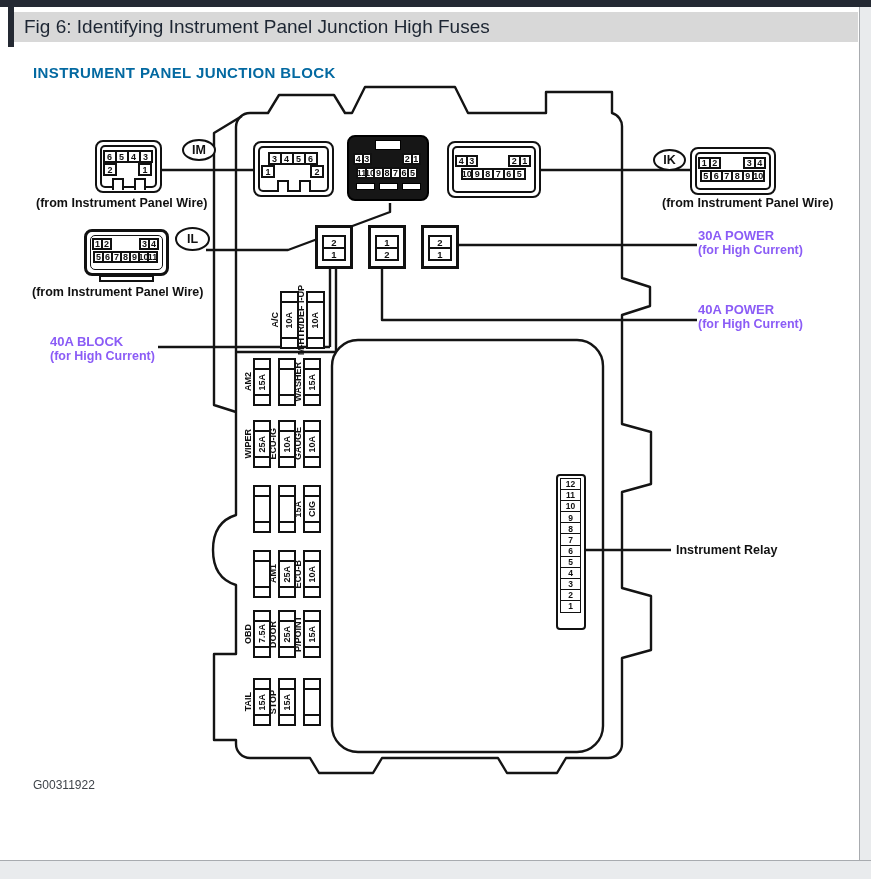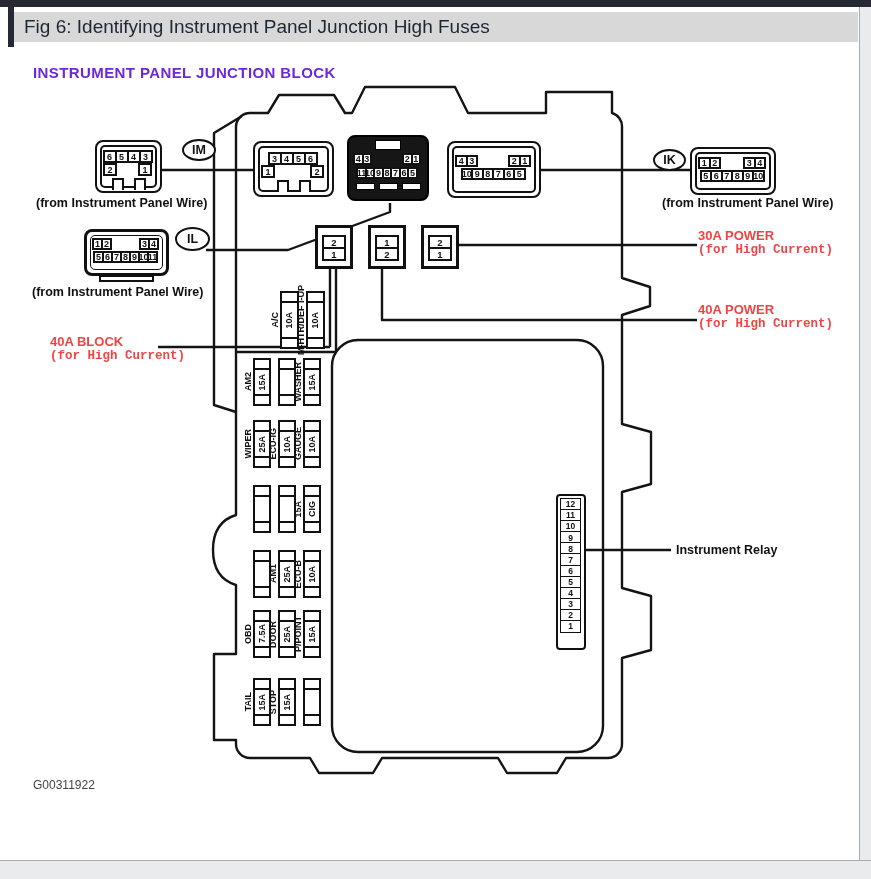--- a/index.html
+++ b/index.html
@@ -7,25 +7,25 @@
   .page{position:relative;width:871px;height:879px;background:#ffffff;overflow:hidden;}
   .abs{position:absolute;}
   
   .topbar{left:0;top:0;width:871px;height:7px;background:#242933;}
   .leftstrip{left:8px;top:7px;width:6px;height:40px;background:#242933;}
   .titlebar{left:14px;top:12px;width:844px;height:30px;background:#d8d8d8;display:flex;align-items:center;
             padding-left:10px;box-sizing:border-box;font-size:19px;color:#1d2633;}
   .rightmargin{left:859px;top:7px;width:12px;height:872px;background:#e9ebed;border-left:1px solid #a8abaf;}
   .bottommargin{left:0;top:860px;width:871px;height:19px;background:#e9ebed;border-top:1px solid #a8abaf;}
   
-  .heading{left:33px;top:64px;font-size:15px;font-weight:700;letter-spacing:.4px;color:#6d28d9;}
+  .heading{left:33px;top:64px;font-size:15px;font-weight:700;letter-spacing:.4px;color:#0369a1;}
   .caption{font-size:12.5px;font-weight:700;color:#111;white-space:nowrap;}
-  .biglabel{color:#ef4444;line-height:15px;white-space:nowrap;}
+  .biglabel{color:#8b5cf6;line-height:15px;white-space:nowrap;}
   .biglabel .t{font-size:13px;font-weight:700;}
-  .biglabel .s{font-size:12.5px;font-weight:700;font-family:Liberation Mono, monospace;}
+  .biglabel .s{font-size:12.5px;font-weight:700;}
   .gcode{left:33px;top:778px;font-size:12px;color:#3f444a;}
   .footer{left:0;top:831px;width:858px;text-align:center;font-size:14.5px;color:#2f4d68;}
   .relaylabel{font-size:12.5px;font-weight:600;color:#111;white-space:nowrap;}
   
   .oval{border:2px solid #111;border-radius:50%;display:flex;align-items:center;justify-content:center;
         font-size:12.5px;font-weight:700;color:#111;background:#fff;box-sizing:border-box;}
   
   .conn{border:2px solid #111;border-radius:8px;background:#fff;padding:3px;box-sizing:border-box;}
   .conn-in{border:2px solid #111;border-radius:5px;width:100%;height:100%;box-sizing:border-box;
            display:flex;flex-direction:column;align-items:center;}
@@ -542,21 +542,21 @@
         <div class="fuse-body" style="width: 18px;">
           <div class="fuse-seg top"></div>
           <div class="fuse-seg mid">
             <span class="vtext"></span>
           </div>
           <div class="fuse-seg bot"></div>
         </div>
       </div>
     </div>
 
-  <div class="abs relay" style="left:556px;top:474px;width:30px;height:156px;margin-top:20px;">
+  <div class="abs relay" style="left:556px;top:474px;width:30px;height:156px;">
     <span class="relay-cells">
         <span class="pin">12</span>
         <span class="pin">11</span>
         <span class="pin">10</span>
         <span class="pin">9</span>
         <span class="pin">8</span>
         <span class="pin">7</span>
         <span class="pin">6</span>
         <span class="pin">5</span>
         <span class="pin">4</span>

